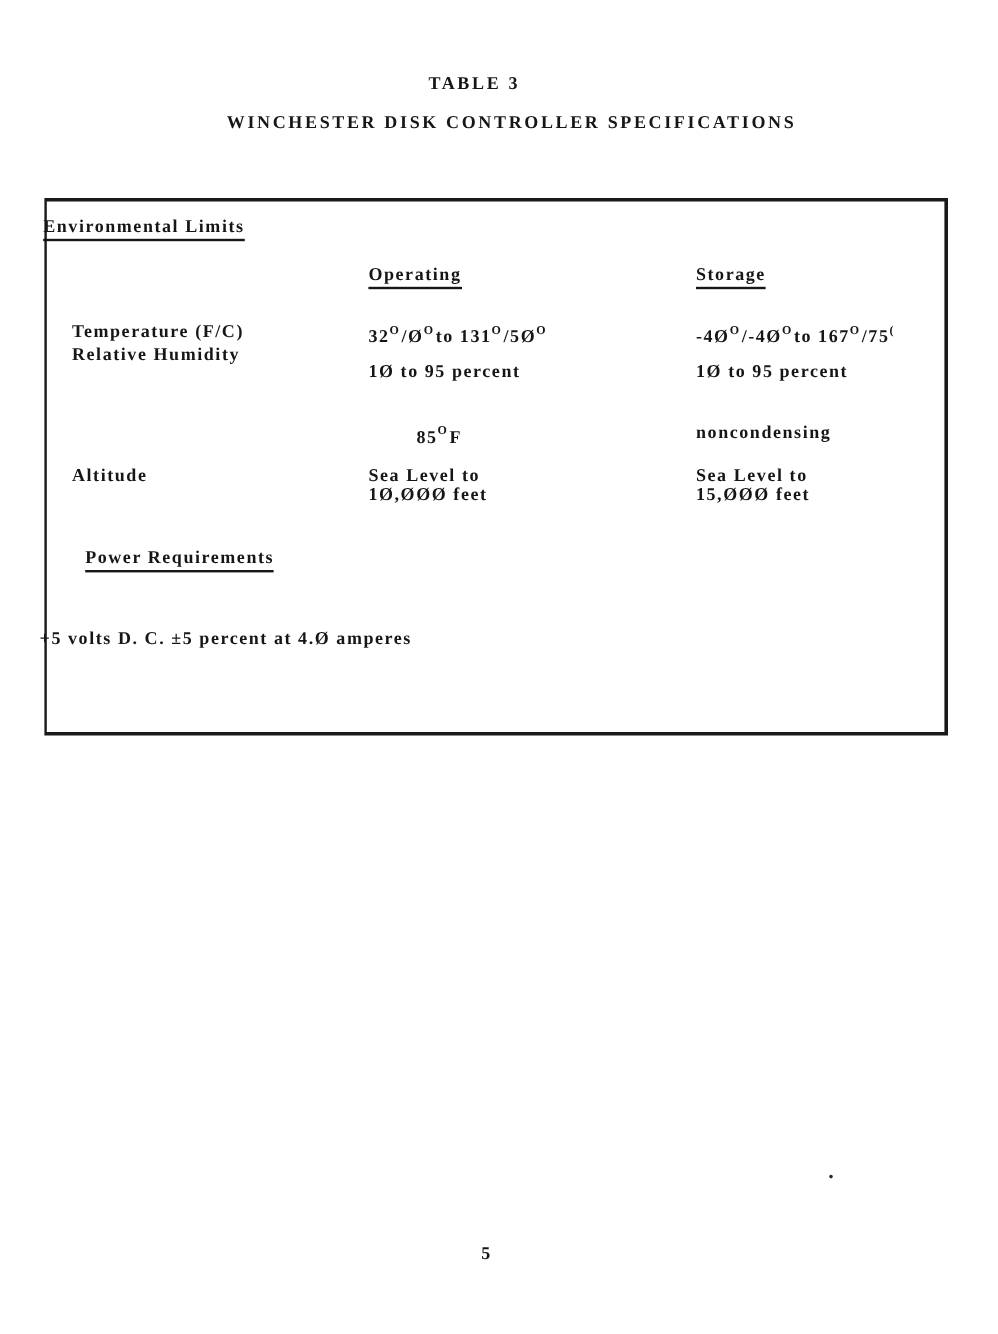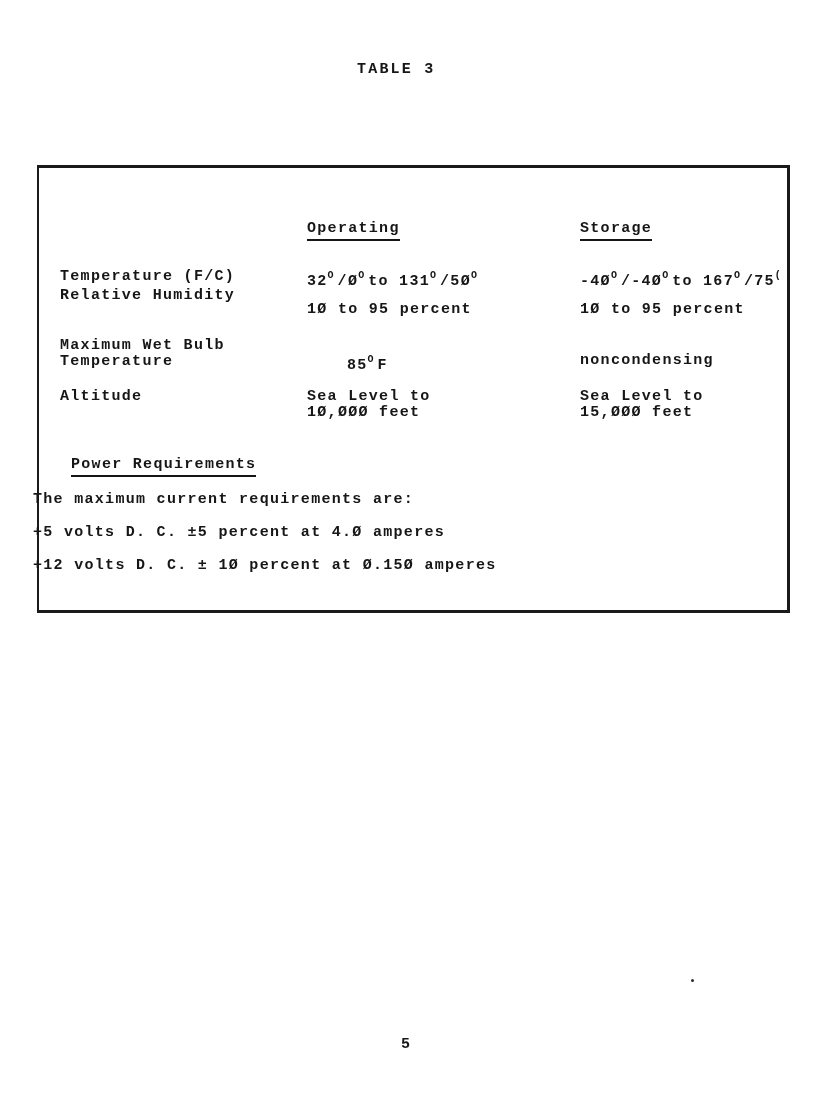--- a/index.html
+++ b/index.html
@@ -5,21 +5,21 @@
   html, body {
     margin: 0;
     padding: 0;
     background: #ffffff;
   }
   .page {
     position: relative;
     width: 832px;
     height: 1112px;
     background: #ffffff;
-    font-family: Liberation Mono, monospace;
+    font-family: Liberation Serif, serif;
     font-weight: bold;
     font-size: 15px;
     letter-spacing: 1.3px;
     color: #161616;
     overflow: hidden;
   }
   .abs {
     position: absolute;
     white-space: nowrap;
     line-height: 16px;
@@ -63,63 +63,61 @@
     background: #2a2a2a;
     border-radius: 50%;
   }
 </style>
 </head>
 <body>
 
 <div class="page">
 
   <div class="abs title" style="left:357px; top:62px;">TABLE 3</div>
+  <div class="abs title" style="left:189px; top:95px;">WINCHESTER DISK CONTROLLER SPECIFICATIONS</div>
 
   <div class="spec-box">
 
+    <div class="abs" style="left:-3px; top:13px;">
+      <span class="underlined">Environmental Limits</span>
+    </div>
 
     <div class="abs" style="left:268px; top:53px;">
       <span class="underlined">Operating</span>
     </div>
     <div class="abs" style="left:541px; top:53px;">
       <span class="underlined">Storage</span>
     </div>
 
     <div class="abs" style="left:21px; top:101px;">Temperature (F/C)</div>
     <div class="abs" style="left:268px; top:101px;"><span>32</span><sup>O</sup><span>/Ø</span><sup>O</sup><span>to 131</span><sup>O</sup><span>/5Ø</span><sup>O</sup></div>
     <div class="abs" style="left:541px; top:101px;"><span>-4Ø</span><sup>O</sup><span>/-4Ø</span><sup>O</sup><span>to 167</span><sup>O</sup><span>/75</span><sup>(</sup></div>
 
     <div class="abs" style="left:21px; top:120px;">Relative Humidity</div>
     <div class="abs" style="left:268px; top:134px;">1Ø to 95 percent</div>
     <div class="abs" style="left:541px; top:134px;">1Ø to 95 percent</div>
 
-    <div class="abs" style="left:21px; top:170px;">
-      <span class="cell-line">Maximum Wet Bulb</span>
-      <span class="cell-line">Temperature</span>
-    </div>
     <div class="abs" style="left:268px; top:185px;margin-left:40px;"><span>85</span><sup>O</sup><span>F</span></div>
     <div class="abs" style="left:541px; top:185px;text-align:center;">noncondensing</div>
 
     <div class="abs" style="left:21px; top:221px;">Altitude</div>
     <div class="abs" style="left:268px; top:221px;">
       <span class="cell-line">Sea Level to</span>
       <span class="cell-line">1Ø,ØØØ feet</span>
     </div>
     <div class="abs" style="left:541px; top:221px;">
       <span class="cell-line">Sea Level to</span>
       <span class="cell-line">15,ØØØ feet</span>
     </div>
 
     <div class="abs" style="left:-3px; top:289px;margin-left:35px;">
       <span class="underlined">Power Requirements</span>
     </div>
 
-    <div class="abs" style="left:-6px; top:324px;">The maximum current requirements are:</div>
     <div class="abs" style="left:-6px; top:357px;">+5 volts D. C. ±5 percent at 4.Ø amperes</div>
-    <div class="abs" style="left:-6px; top:390px;">+12 volts D. C. ± 1Ø percent at Ø.15Ø amperes</div>
 
   </div>
 
   <div class="speck" style="left:691px; top:979px;"></div>
 
   <div class="abs" style="left:401px; top:1037px;">5</div>
 
 </div>
 
 </body></html>

